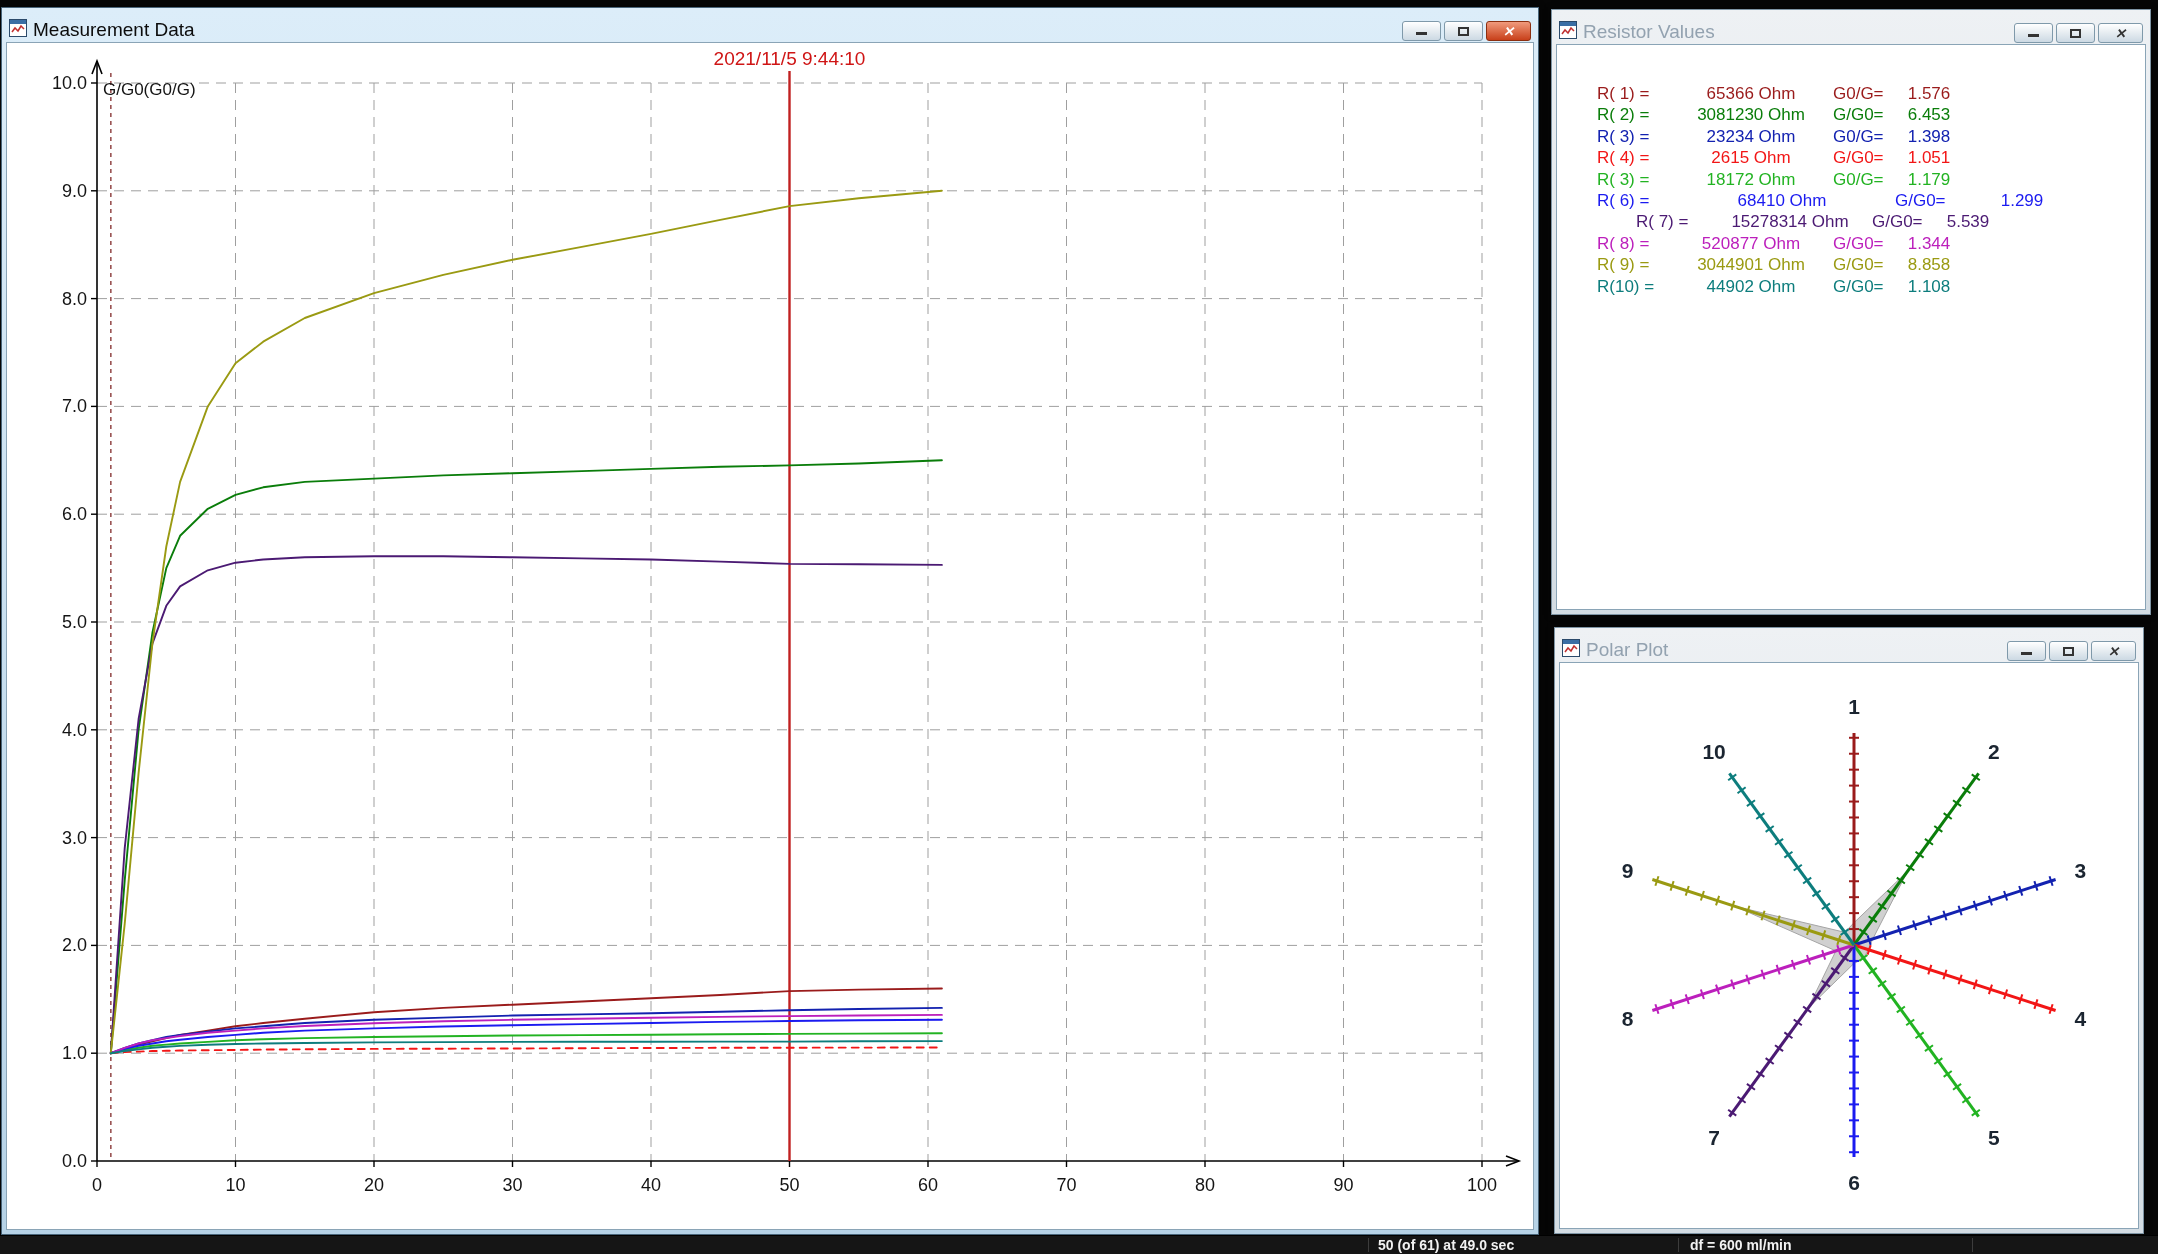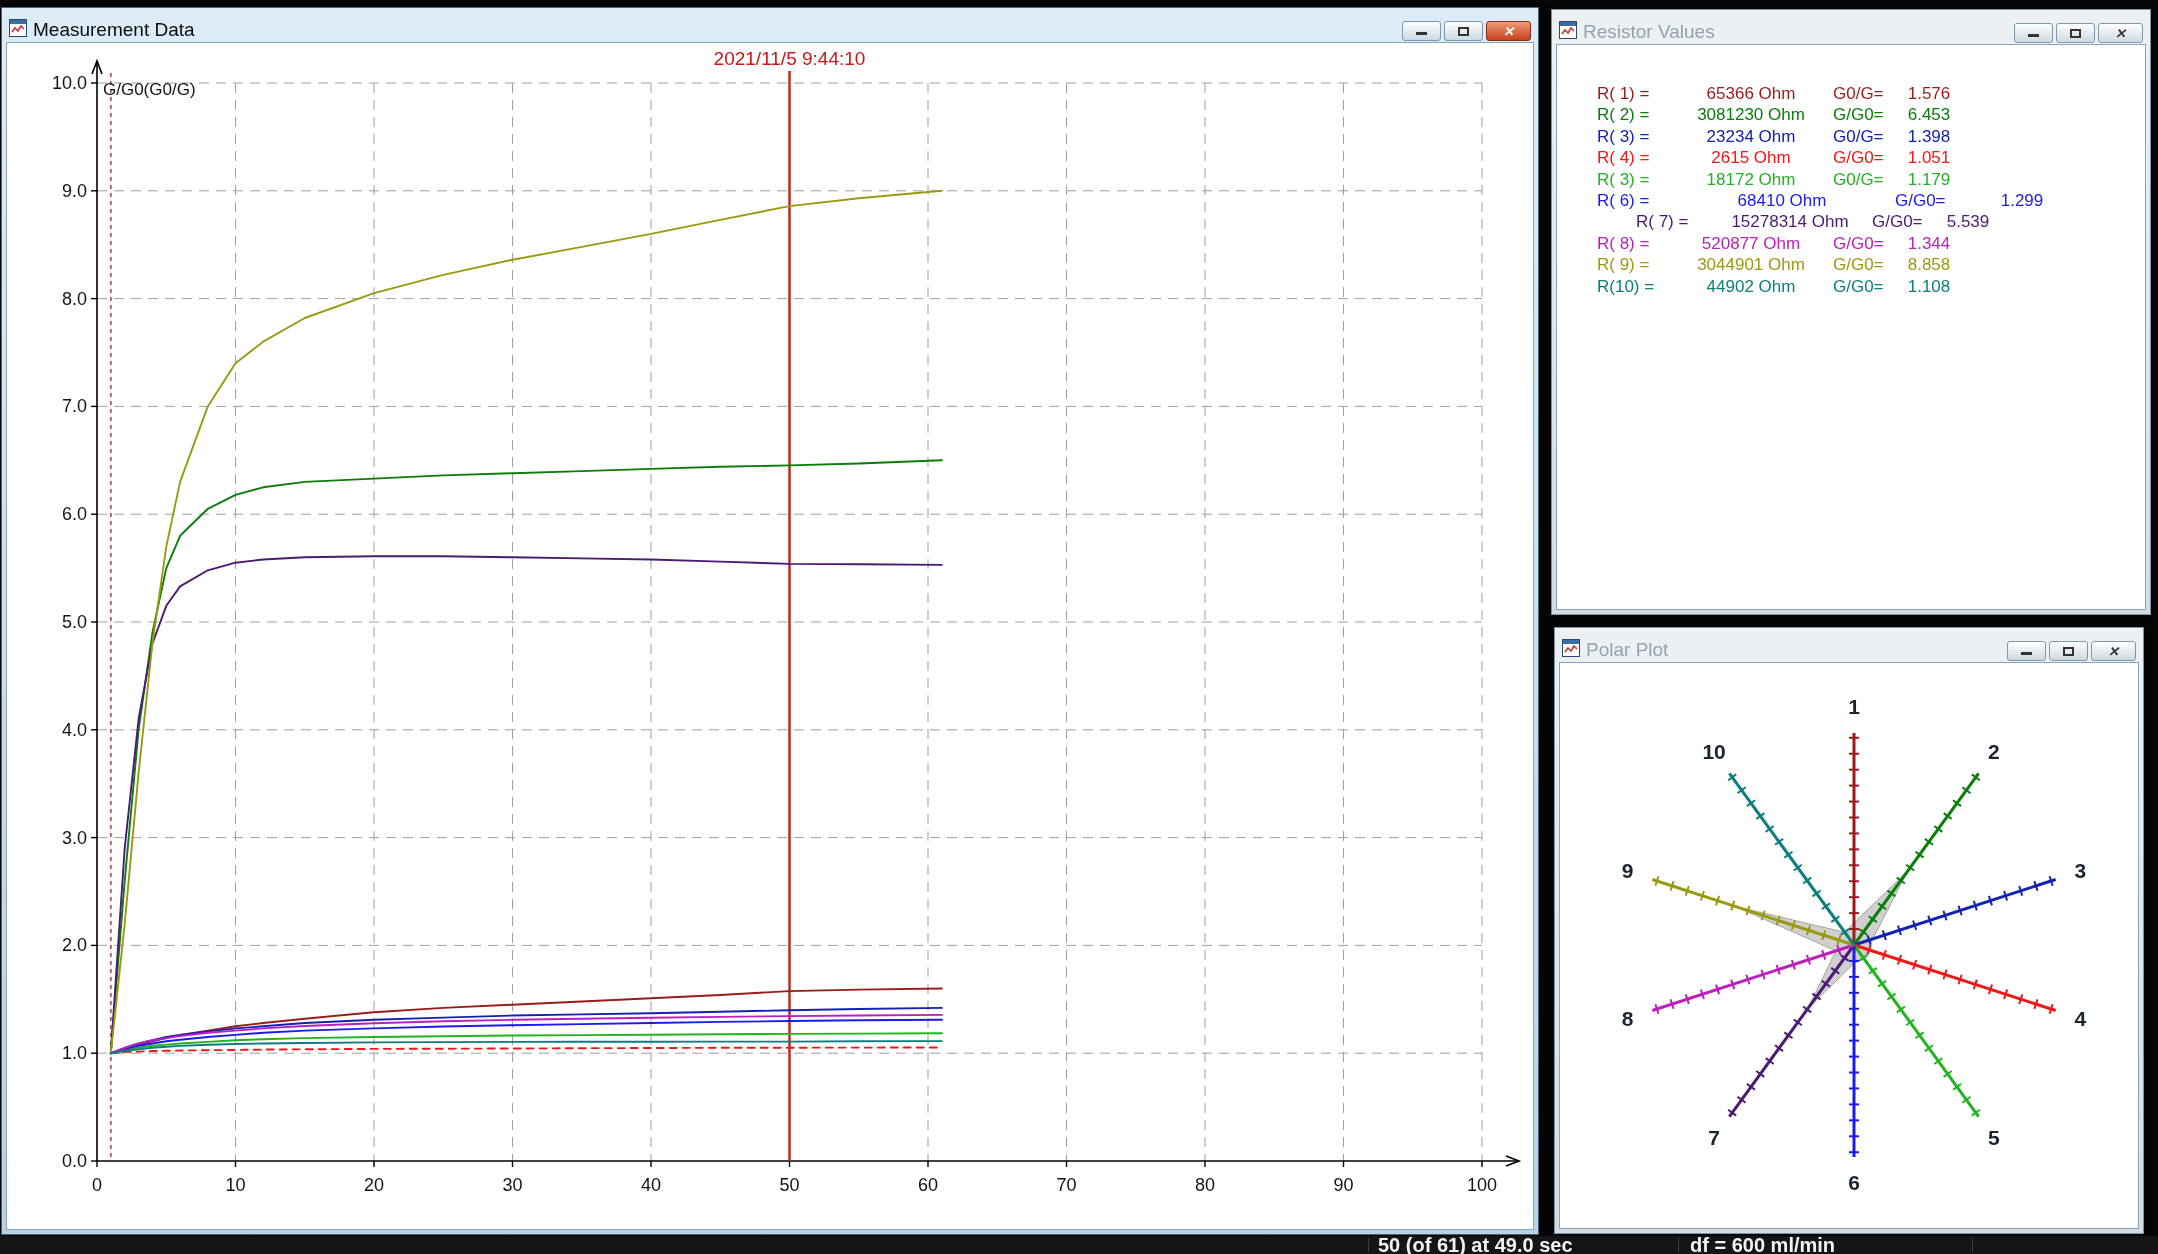--- a/index.html
+++ b/index.html
@@ -45,21 +45,21 @@
   .axis{stroke:#000;stroke-width:1.6;fill:none}
   .tick{stroke:#000;stroke-width:1.4}
   .startline{stroke:#8a3a3a;stroke-width:1.4;stroke-dasharray:4 4}
   .cursorline{stroke:#c02020;stroke-width:2.4}
   .series{fill:none;stroke-width:1.9;stroke-linejoin:round;stroke-linecap:round}
   .star{fill:#c9c9c9;fill-opacity:.88;stroke:#a5a5a5;stroke-width:1}
   .plab{font-size:21px;font-weight:600;fill:#1b2531}
 
   
   #statusbar{position:absolute;left:0;right:0;bottom:0;height:19px;background:#151515;border-top:1px solid #000}
-  #statusbar .stext{position:absolute;top:0;line-height:19px;font-size:20px;font-weight:bold;color:#f2f2f2;white-space:nowrap}
+  #statusbar .stext{position:absolute;top:0;line-height:19px;font-size:14px;font-weight:bold;color:#f2f2f2;white-space:nowrap}
   #status-progress{left:1378px}
   #status-flow{left:1690px}
   .sdiv{position:absolute;top:2px;bottom:2px;width:1px;background:#3c3c3c}
 </style>
 </head>
 <body>
 
 <section class="window active" id="win-measurement">
   <header class="titlebar">
     <span><svg width="18" height="18" viewBox="0 0 18 18">

